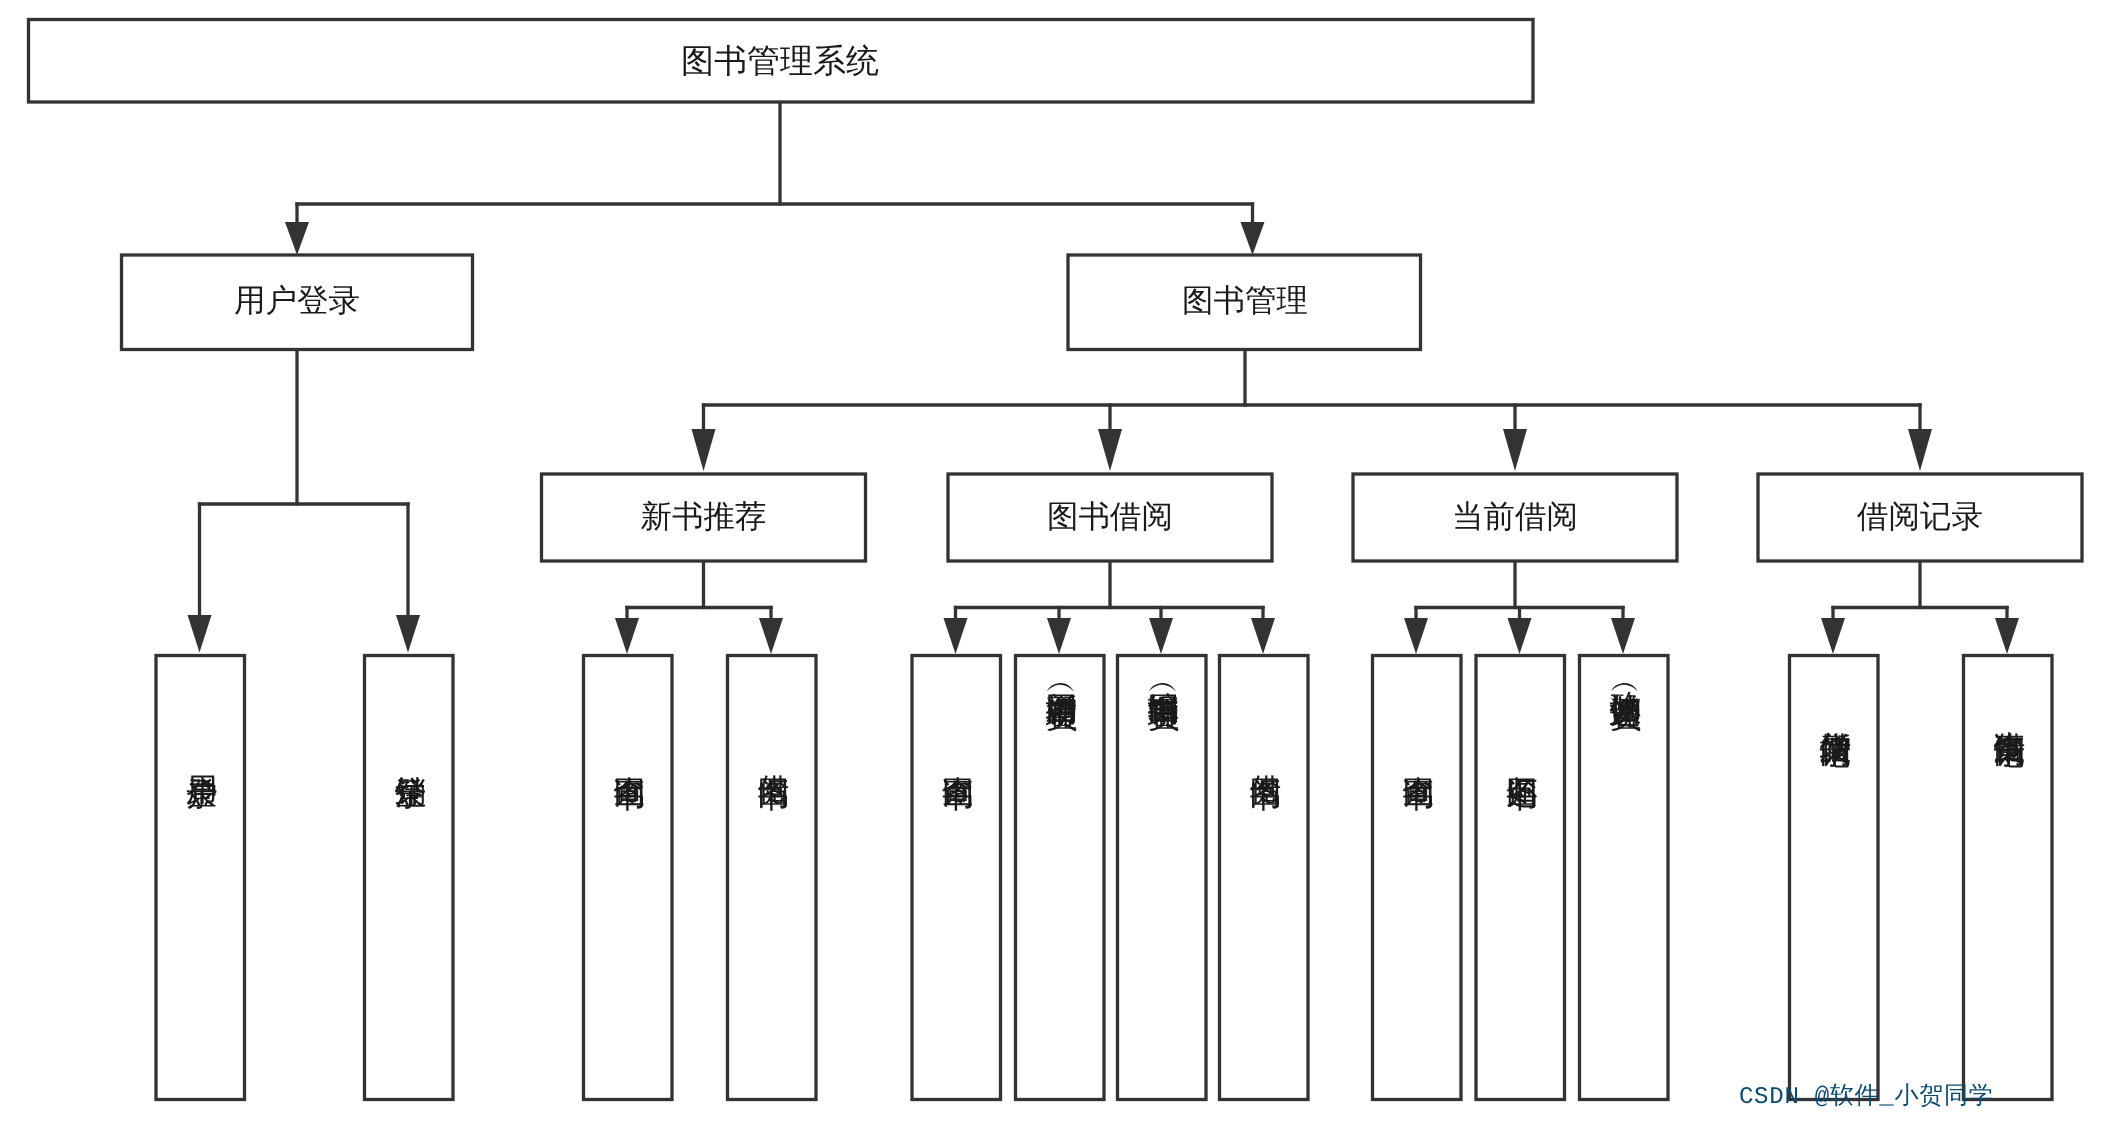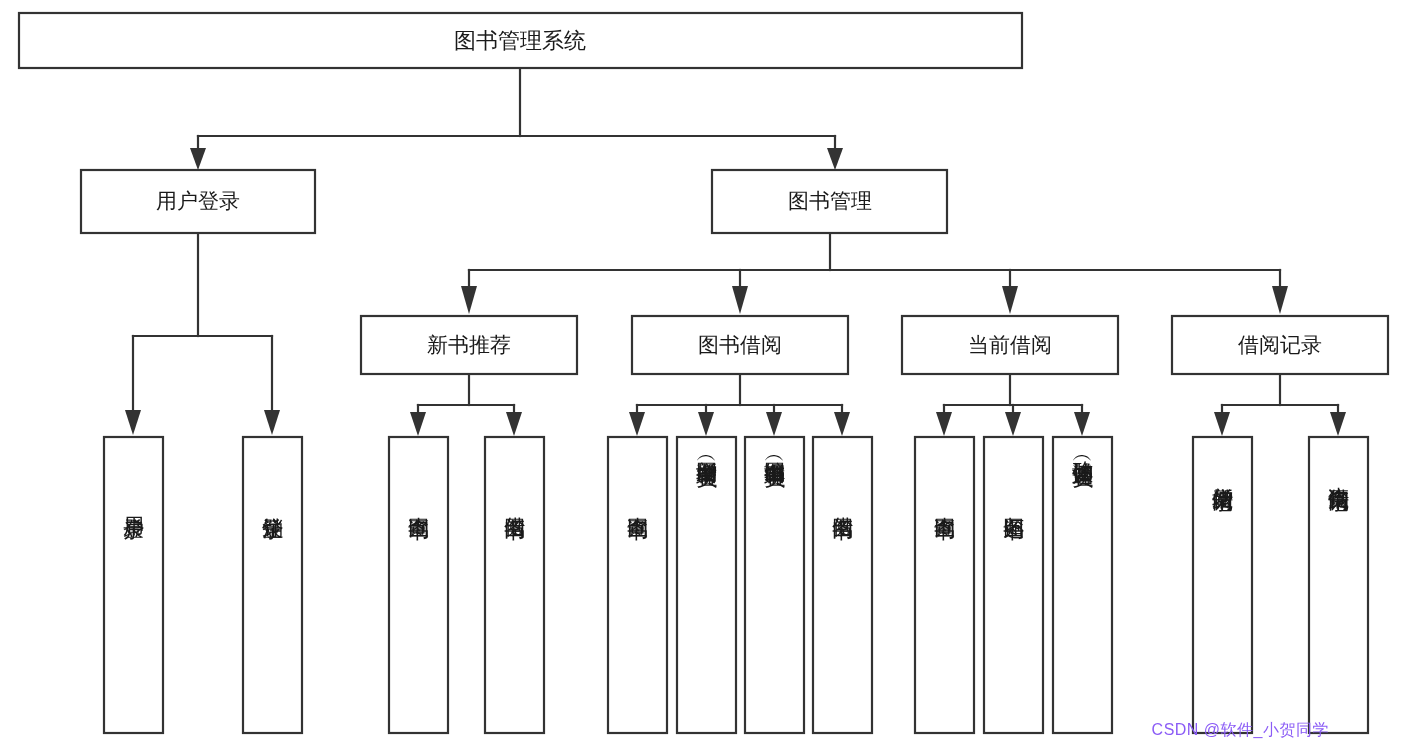--- a/index.html
+++ b/index.html
@@ -71,23 +71,23 @@
     font-size: 21px;
     line-height: 1.06;
     color: #1a1a1a;
     letter-spacing: 1px;
     white-space: nowrap;
   }
   .watermark {
     position: absolute;
     right: 12px;
     bottom: 6px;
-    font-family: Liberation Sans, sans-serif;
+    font-family: Liberation Mono, monospace;
     font-size: 16px;
-    color: #8b5cf6;
+    color: #0c4a6e;
     letter-spacing: 0.5px;
     white-space: nowrap;
     pointer-events: none;
   }
 </style>
 </head>
 <body>
 
 <div id="diagram-root">
 

